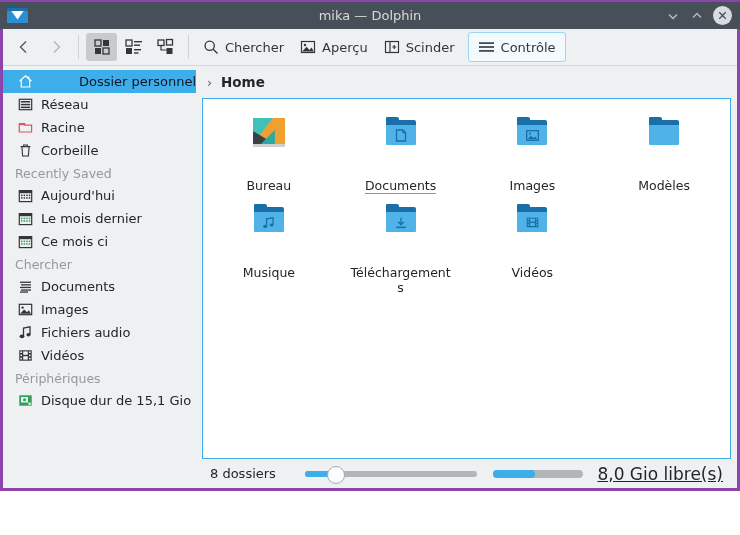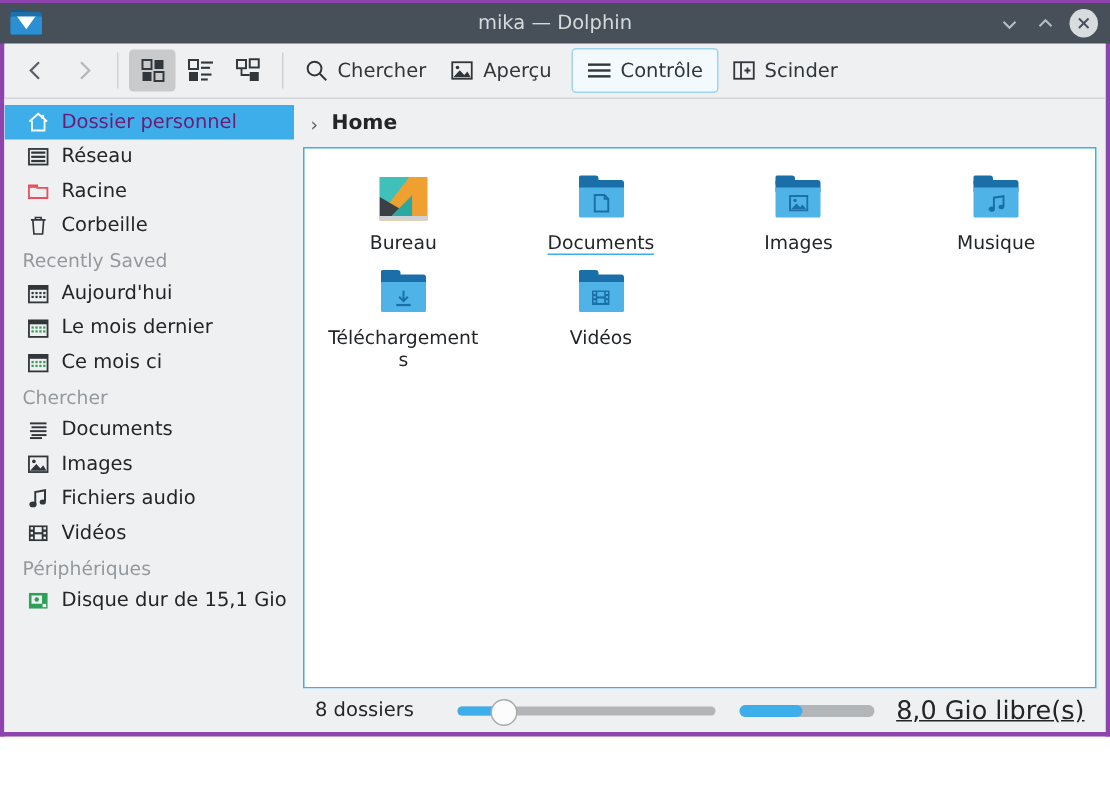--- a/index.html
+++ b/index.html
@@ -193,22 +193,23 @@
     align-items: center;
     gap: 8px;
     height: 23px;
     padding-left: 14px;
     color: #232629;
     font-size: 13px;
     white-space: nowrap;
   }
   .side-item.selected {
     background: #3daee9;
-    color: #701a75;
+    color: #0f172a;
     margin-right: 4px;
+    justify-content: space-between;
   }
   .side-ico {
     width: 16px; height: 16px;
     display: flex; align-items: center; justify-content: center;
     flex: 0 0 16px;
   }
 
   
   #main {
     flex: 1;
@@ -245,20 +246,21 @@
     grid-template-columns: repeat(4, 1fr);
     row-gap: 2px;
   }
   .file-cell {
     display: flex;
     flex-direction: column;
     align-items: center;
     padding-top: 6px;
     width: 100%;
     box-sizing: border-box;
+    gap: 24px;
   }
   .file-icon-wrap {
     width: 36px; height: 34px;
     position: relative;
     margin-bottom: 5px;
   }
   .file-label {
     font-size: 12.5px;
     color: #232629;
     text-align: center;
@@ -499,40 +501,40 @@
       <span class="tb-icon">
         <svg width="16" height="16" viewBox="0 0 16 16">
           <rect x="1.5" y="2.5" width="13" height="11" fill="none" stroke="currentColor" stroke-width="1.2"></rect>
           <circle cx="5" cy="6" r="1.2" fill="currentColor"></circle>
           <path d="M2.2 12.5 L6.5 7.8 L9.5 11 L11.6 8.6 L13.8 12.5 Z" fill="currentColor"></path>
         </svg>
       </span>
       <span>Aperçu</span>
     </div>
 
+    <div class="tb-item">
+      <span class="tb-icon">
+        <svg width="16" height="16" viewBox="0 0 16 16">
+          <rect x="1.5" y="2.5" width="13" height="11" fill="none" stroke="currentColor" stroke-width="1.2"></rect>
+          <path d="M6 2.5 L6 13.5" stroke="currentColor" stroke-width="1.2"></path>
+          <path d="M10.3 6 L10.3 10 M8.3 8 L12.3 8" stroke="currentColor" stroke-width="1.2"></path>
+        </svg>
+      </span>
+      <span>Scinder</span>
+    </div>
+
     <div class="tb-item framed">
       <span class="tb-icon">
         <svg width="17" height="16" viewBox="0 0 17 16">
           <rect x="1" y="3.3" width="15" height="1.6" fill="currentColor"></rect>
           <rect x="1" y="7.2" width="15" height="1.6" fill="currentColor"></rect>
           <rect x="1" y="11.1" width="15" height="1.6" fill="currentColor"></rect>
         </svg>
       </span>
       <span>Contrôle</span>
-    </div>
-
-    <div class="tb-item">
-      <span class="tb-icon">
-        <svg width="16" height="16" viewBox="0 0 16 16">
-          <rect x="1.5" y="2.5" width="13" height="11" fill="none" stroke="currentColor" stroke-width="1.2"></rect>
-          <path d="M6 2.5 L6 13.5" stroke="currentColor" stroke-width="1.2"></path>
-          <path d="M10.3 6 L10.3 10 M8.3 8 L12.3 8" stroke="currentColor" stroke-width="1.2"></path>
-        </svg>
-      </span>
-      <span>Scinder</span>
     </div>
   </div>
 
   <div id="body-split">
 
     <div id="sidebar">
 
 
       <div class="side-item selected">
         <span class="side-ico">
@@ -760,20 +762,30 @@
                       <rect x="0.7" y="0.7" width="11.6" height="9.6" fill="none" stroke="#1a6fa8" stroke-width="1.3"></rect>
                       <circle cx="4" cy="3.6" r="1.1" fill="#1a6fa8"></circle>
                       <path d="M1.6 9.3 L5 5.6 L7.4 8.2 L9 6.4 L11.4 9.3 Z" fill="#1a6fa8"></path>
                     </svg>
                 </div>
               </div>
             </div>
             <div class="file-label">Images</div>
           </div>
 
+          <div class="file-cell">
+            <div class="file-icon-wrap">
+              <div class="folder">
+                <div class="tab"></div>
+                  <div class="back"></div>
+                  <div class="front"></div>
+              </div>
+            </div>
+            <div class="file-label">Modèles</div>
+          </div>
 
           <div class="file-cell">
             <div class="file-icon-wrap">
               <div class="folder">
                 <div class="tab"></div>
                   <div class="back"></div>
                   <div class="front"></div>
                 <div class="glyph">
                   <svg width="13" height="12" viewBox="0 0 13 12">
                       <path d="M4.6 9.2 L4.6 1.8 L11 0.8 L11 7.8" fill="none" stroke="#1a6fa8" stroke-width="1.3"></path>

